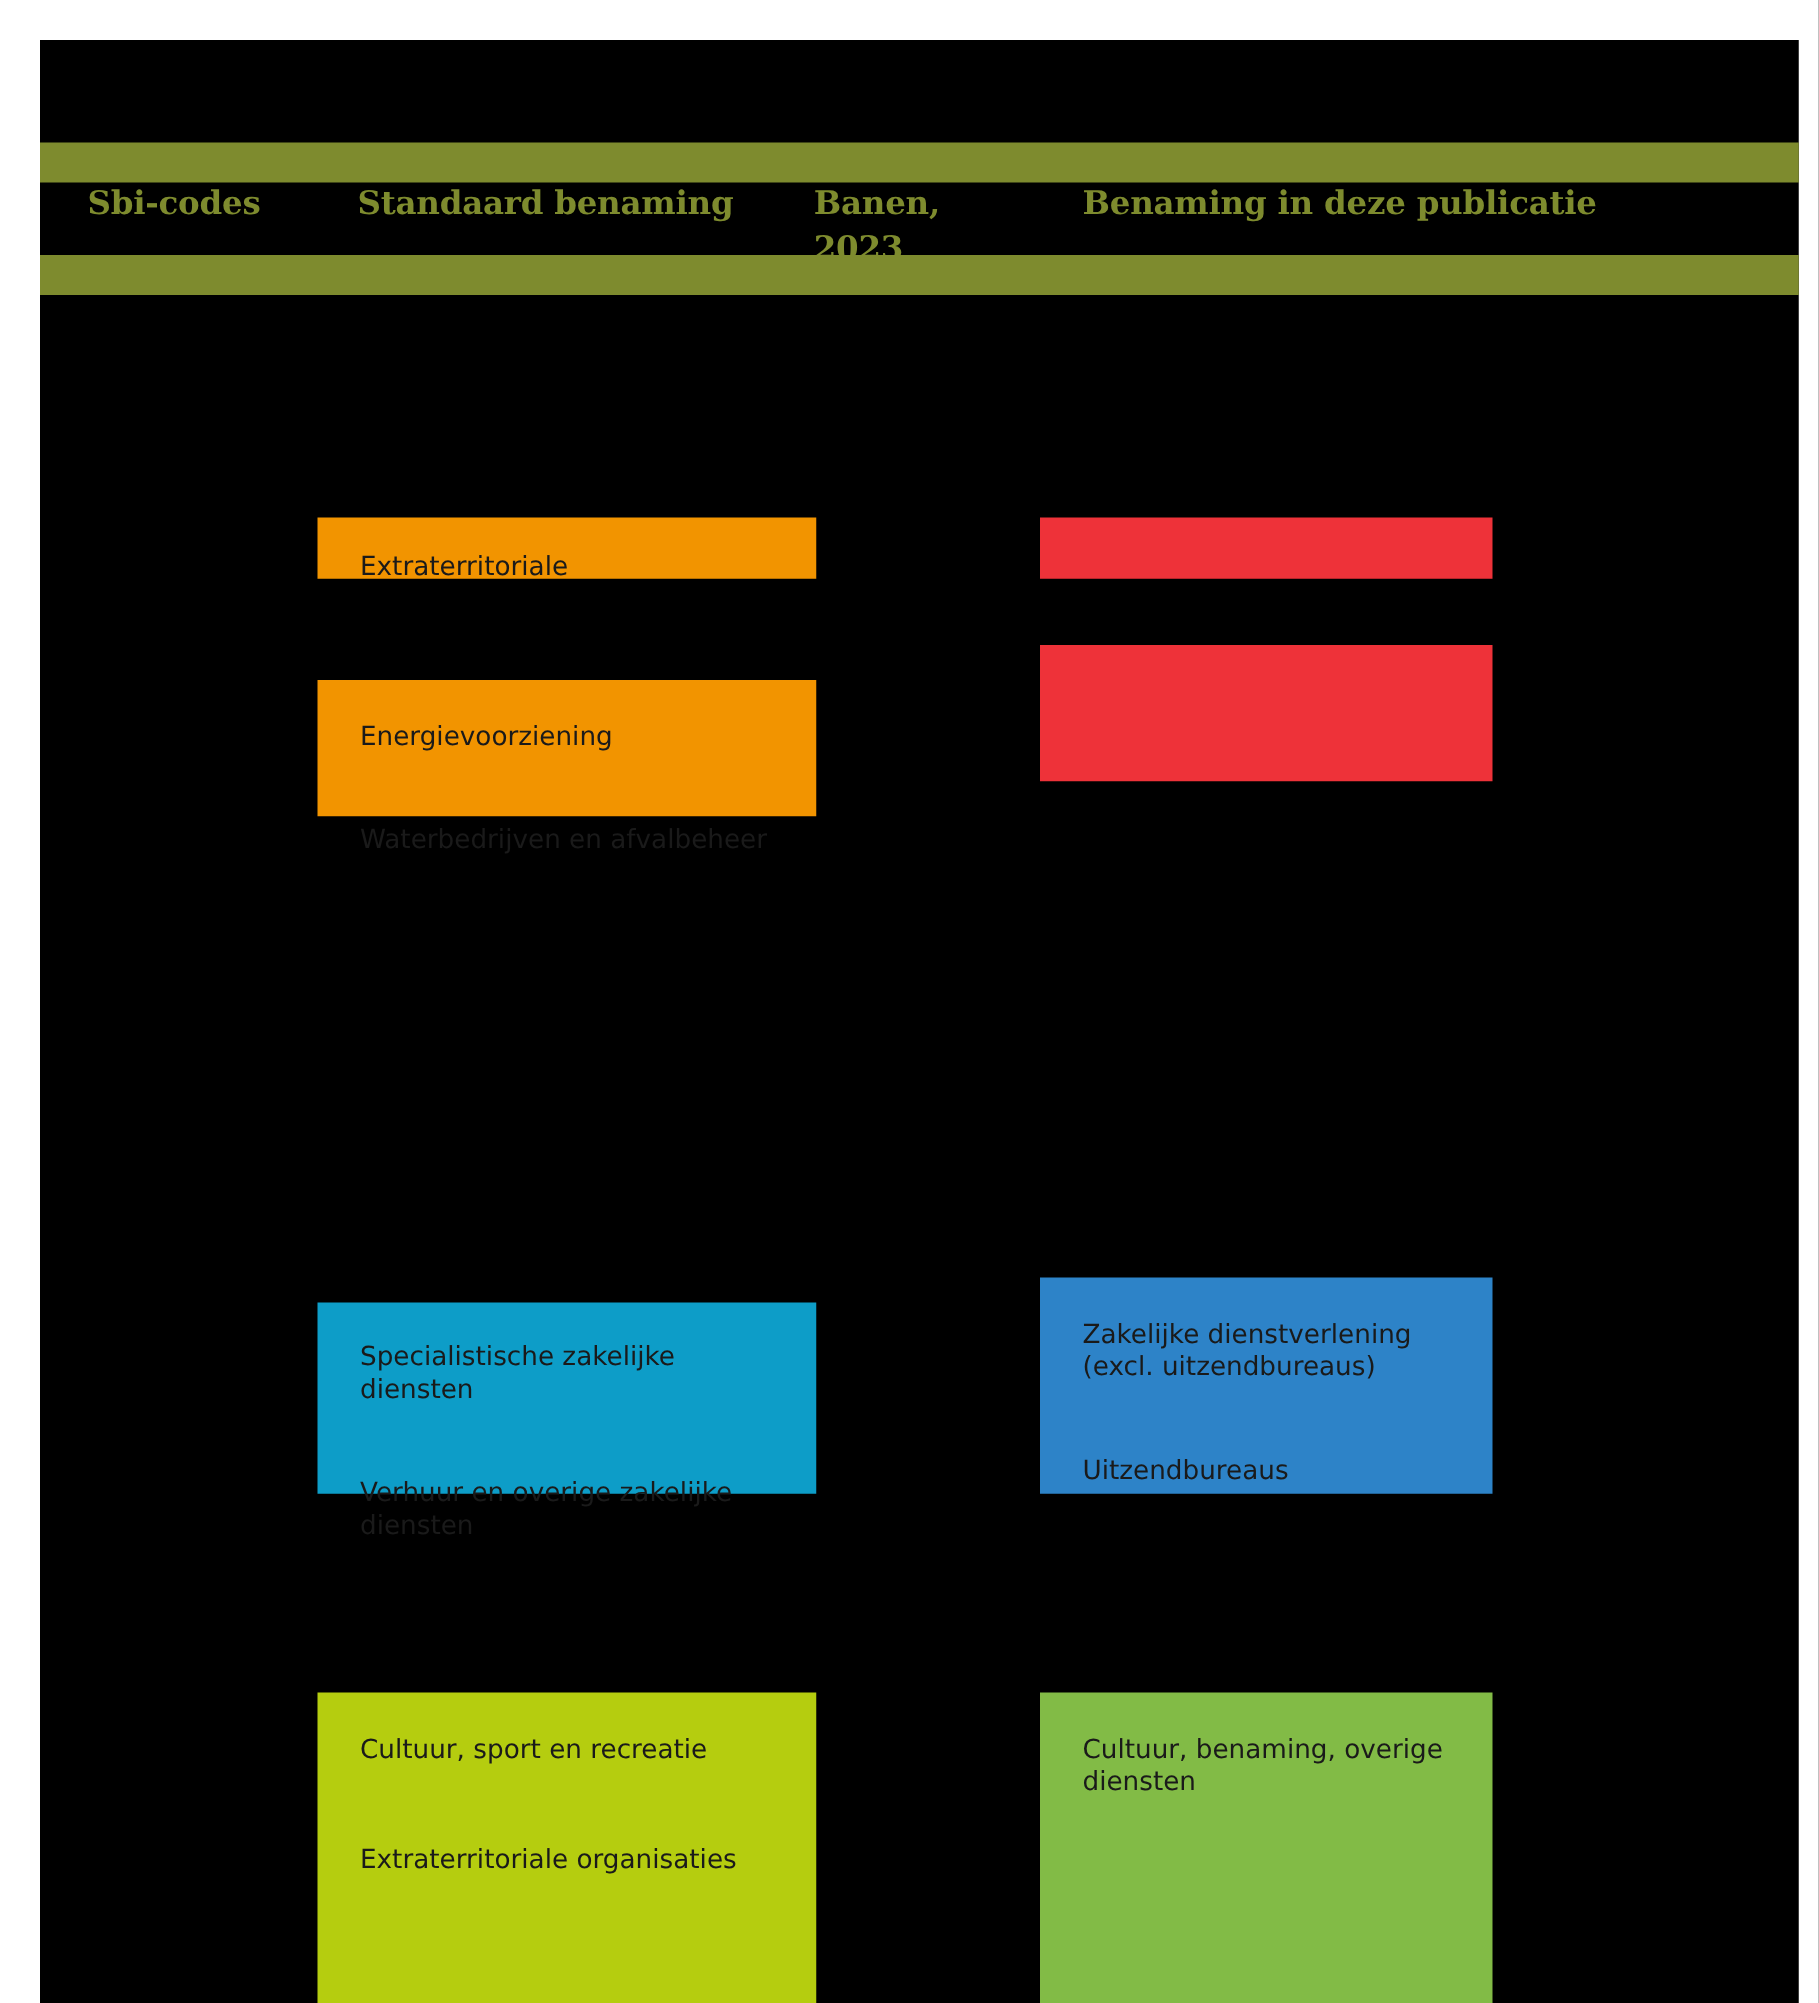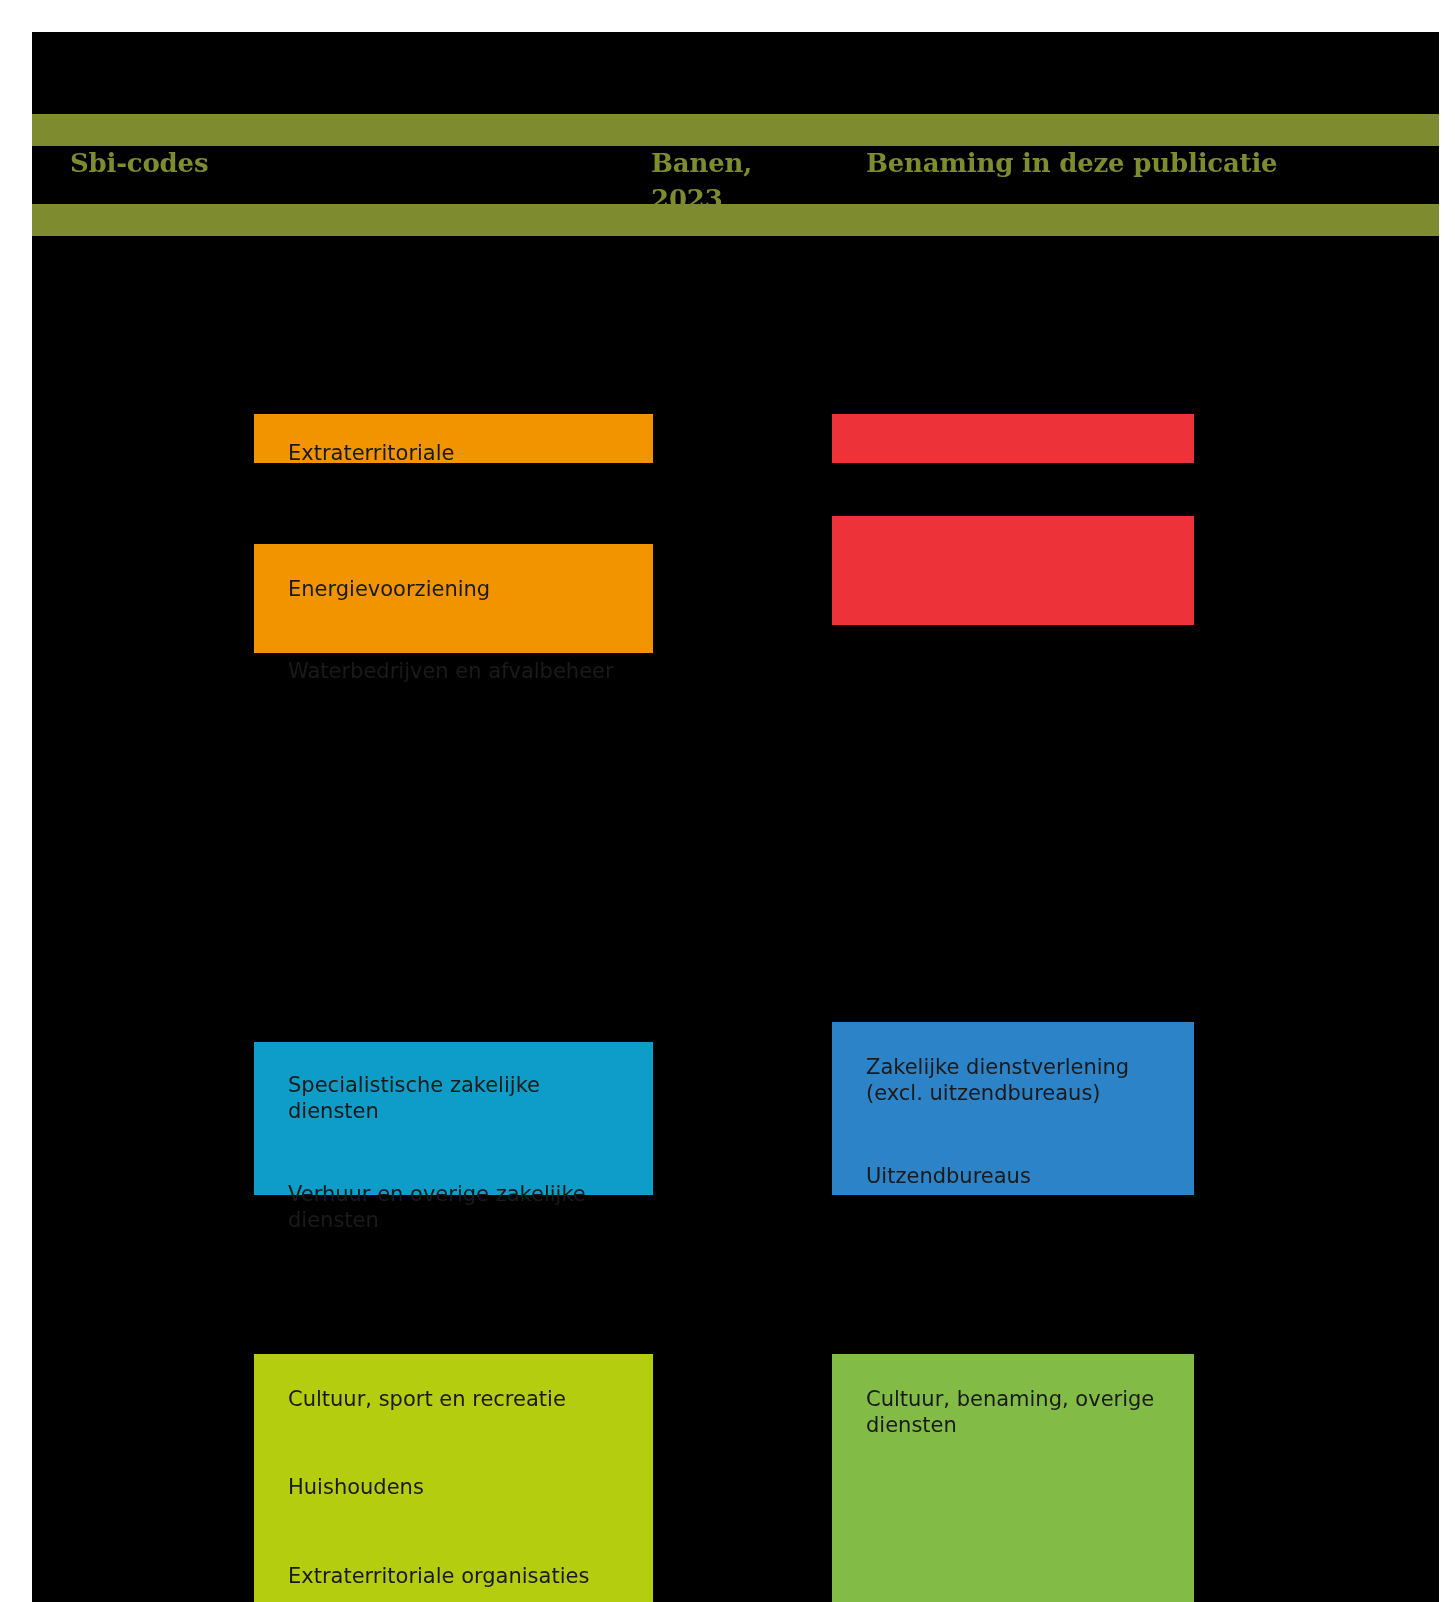--- a/index.html
+++ b/index.html
@@ -75,20 +75,21 @@
   .box-cultuur-std .line + .line { margin-top: 30px; }
 </style>
 </head>
 <body>
 
 <div class="page">
 
   <div class="rule rule-top"></div>
 
   <div class="col-header hdr-sbi" style="white-space: pre-line;">Sbi-codes</div>
+  <div class="col-header hdr-standaard" style="white-space: pre-line;">Standaard benaming</div>
   <div class="col-header hdr-banen" style="white-space: pre-line;">Banen,
 2023</div>
   <div class="col-header hdr-benaming" style="white-space: pre-line;">Benaming in deze publicatie</div>
 
   <div class="rule rule-header"></div>
 
   <div class="box col-std box-delfstoffen">
     <div class="line" style="white-space: pre-line;">Extraterritoriale</div>
   </div>
 
@@ -109,21 +110,20 @@
   </div>
 
   <div class="box col-pub box-zakelijk-pub">
     <div class="line" style="white-space: pre-line;">Zakelijke dienstverlening
 (excl. uitzendbureaus)</div>
     <div class="line" style="white-space: pre-line;">Uitzendbureaus</div>
   </div>
 
   <div class="box col-std box-cultuur-std">
     <div class="line" style="white-space: pre-line;">Cultuur, sport en recreatie</div>
-    <div class="line" style="white-space: pre-line;">Huishoudens</div>
     <div class="line" style="white-space: pre-line;">Extraterritoriale organisaties</div>
   </div>
 
   <div class="box col-pub box-cultuur-pub">
     <div class="line" style="white-space: pre-line;">Cultuur, benaming, overige
 diensten</div>
   </div>
 
   <div class="rule rule-bottom"></div>
 

